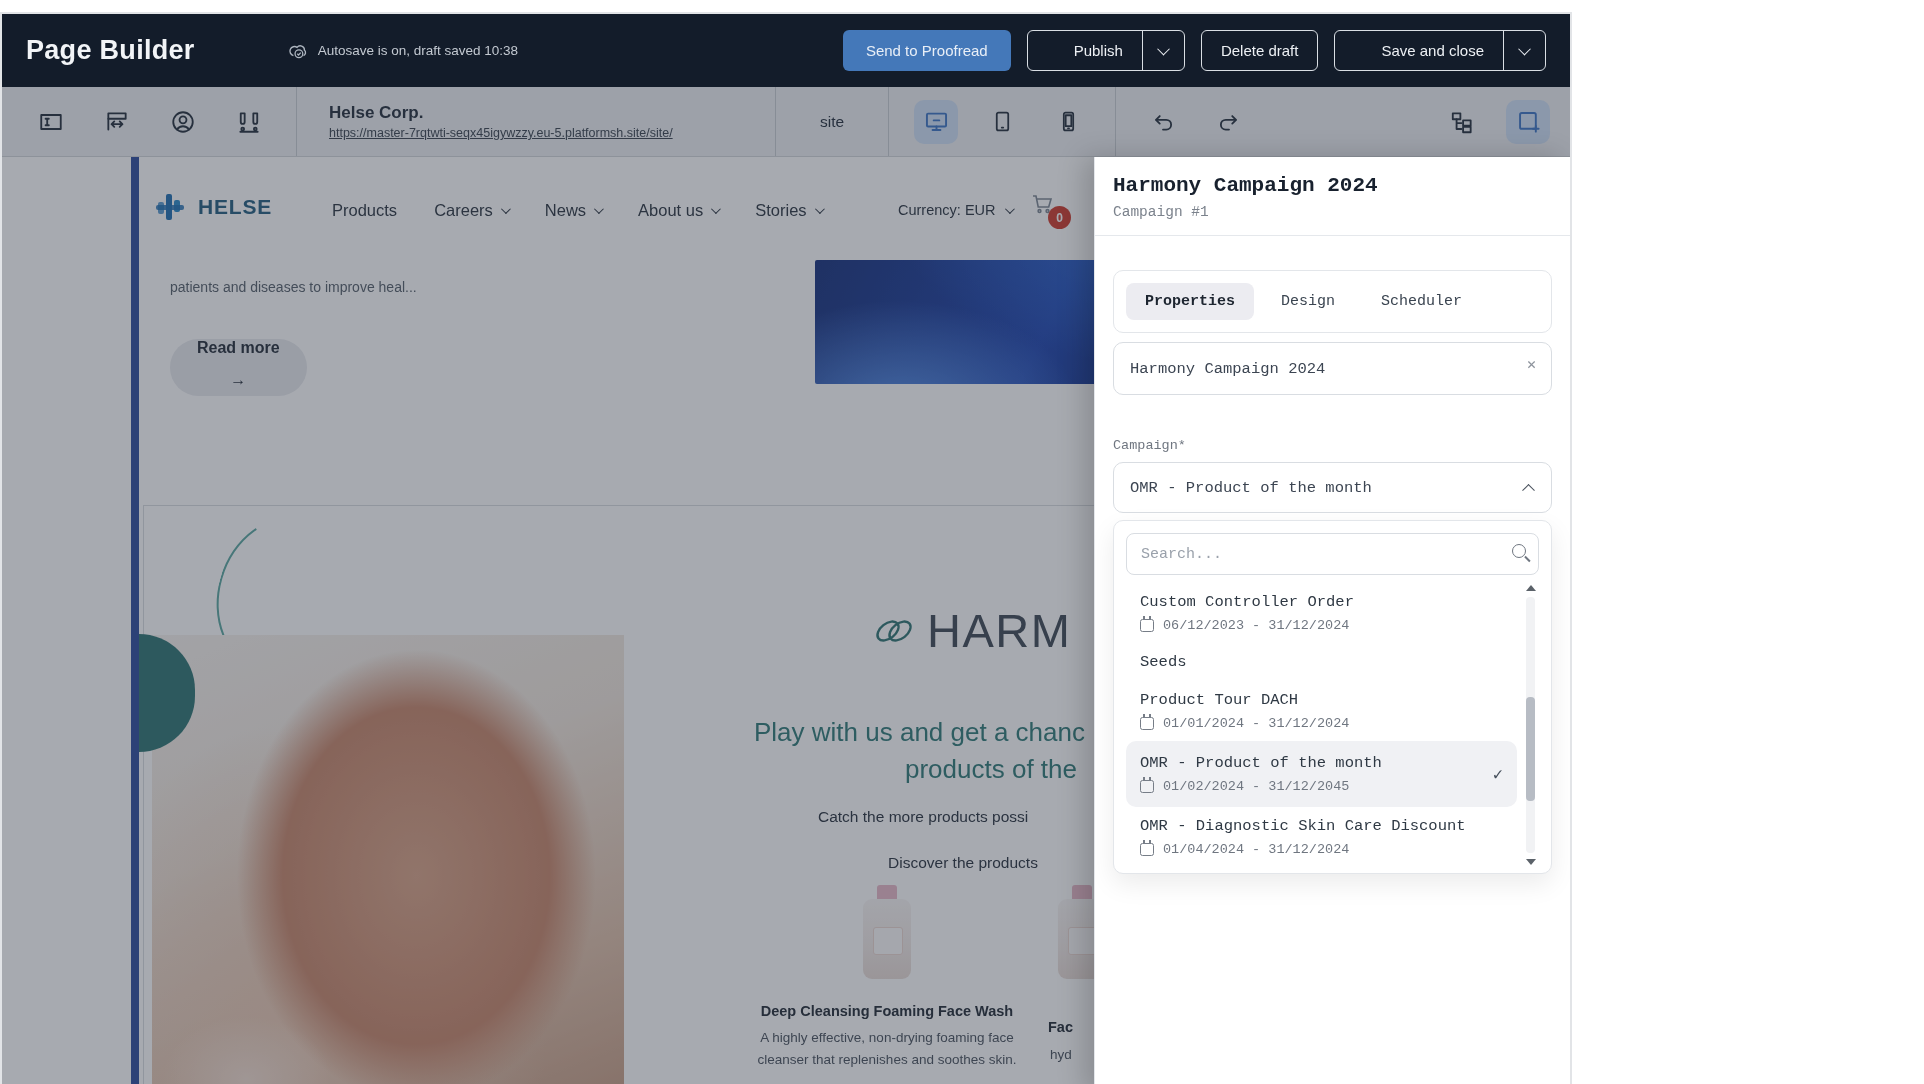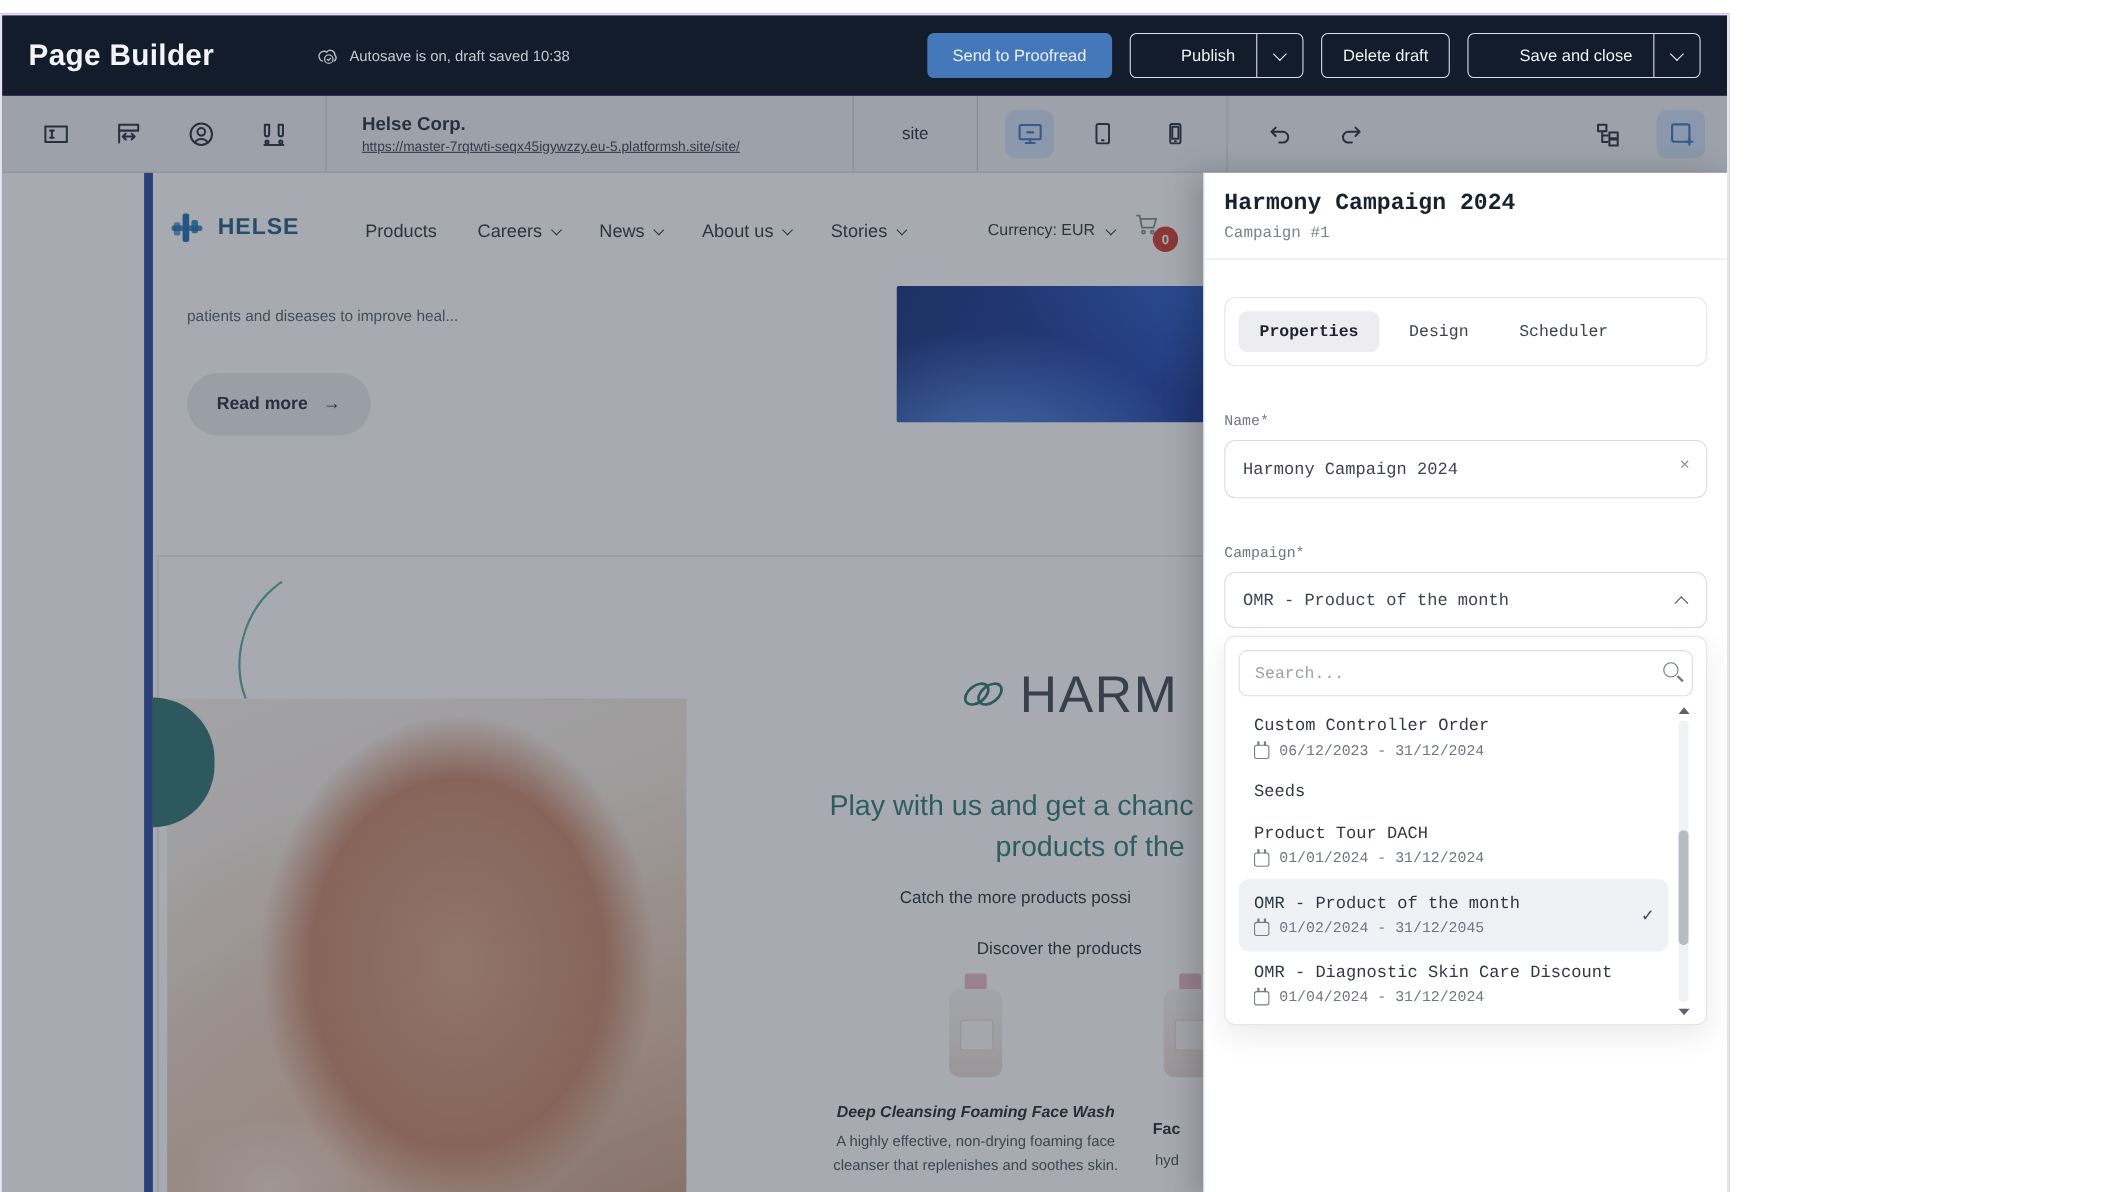--- a/index.html
+++ b/index.html
@@ -40,21 +40,21 @@
   .logo { position:absolute; left:150px; top:4px; display:flex; align-items:center; gap:10px; }
   .logo-text { font-size:21px; font-weight:bold; color:#235e80; letter-spacing:.8px; }
   .nav-items { position:absolute; left:330px; top:0; height:50px; display:flex; gap:37px; align-items:center; font-size:16.5px; color:#2b3540; }
   .nav-item { display:flex; align-items:center; gap:8px; cursor:pointer; }
   .nav-caret { width:7px; height:7px; border-right:1.6px solid #2b3540; border-bottom:1.6px solid #2b3540; transform:rotate(45deg) translateY(-2px); }
   .currency { position:absolute; left:896px; top:0; height:50px; display:flex; align-items:center; gap:9px; font-size:14.5px; color:#2b3540; }
   .cart { position:absolute; left:1028px; top:7px; }
   .cart svg { stroke:#7d8793; fill:none; stroke-width:1.6; }
   .cart-badge { position:absolute; left:18px; top:14px; width:23px; height:23px; border-radius:50%; background:#cf3a2c; color:#fff; font-size:12px; font-weight:bold; display:flex; align-items:center; justify-content:center; }
   .teaser { position:absolute; left:168px; top:122px; font-size:14px; color:#555f6a; }
-  .readmore { position:absolute; left:168px; top:182px; height:57px; padding:0 27px; background:#e8eaee; border-radius:29px; display:flex; align-items:center; gap:14px; font-size:16px; font-weight:600; color:#232c38; cursor:pointer; }
+  .readmore { position:absolute; left:168px; top:182px; height:57px; padding:0 27px; background:#e8eaee; border-radius:29px; display:flex; align-items:center; gap:14px; font-size:16px; font-weight:600; color:#232c38; cursor:pointer;flex-direction:column; }
   .hero-img { position:absolute; left:813px; top:103px; width:420px; height:124px; border-radius:2px;
     background:
       radial-gradient(300px 180px at 20% 120%, rgba(90,150,240,.9) 0%, rgba(90,150,240,0) 60%),
       radial-gradient(420px 220px at 85% -30%, #2f6bd6 0%, rgba(47,107,214,0) 65%),
       linear-gradient(115deg, #16307c 0%, #1d43ae 55%, #0e2a6e 100%); }
   .hero-section { position:absolute; left:141px; top:348px; width:1500px; height:640px; border:1px solid #d9dce1; background:#fff; }
   .teal-curve { position:absolute; left:216px; top:360px; width:124px; height:156px; border:2px solid transparent; border-left-color:#5aa7a0; border-radius:50%; transform:rotate(16deg); }
   .brand-row { position:absolute; left:864px; top:446px; display:flex; align-items:center; gap:5px; }
   .brand-text { font-size:47px; color:#3f4955; letter-spacing:1.5px; white-space:nowrap; }
   .teal-line { position:absolute; font-size:26px; color:#2f7a78; white-space:nowrap; }
@@ -63,21 +63,21 @@
     background:
       radial-gradient(120px 90px at 20% 96%, #f2ddd0 0%, rgba(242,221,208,0) 70%),
       radial-gradient(230px 290px at 56% 52%, #d9a488 0%, #c8876b 58%, rgba(200,135,107,0) 78%),
       radial-gradient(340px 420px at 32% 84%, #e9c9b4 0%, rgba(233,201,180,0) 72%),
       linear-gradient(158deg, #f7f3ef 0%, #f0e6dc 38%, #dfc0aa 74%, #c79e85 100%); }
   .half-circle { position:absolute; left:137px; top:477px; width:56px; height:118px; background:#2e7472; border-radius:0 118px 118px 0; }
   .pcard { position:absolute; text-align:center; }
   .bottle { width:48px; height:80px; margin:0 auto; background:linear-gradient(180deg,#f9f6f5 0%, #f1e9e6 60%, #e9dcd6 100%); border-radius:9px; position:relative; }
   .bottle::before { content:""; position:absolute; left:14px; top:-14px; width:20px; height:14px; background:#e8b8c8; border-radius:3px 3px 0 0; }
   .bottle::after { content:""; position:absolute; left:10px; top:28px; width:28px; height:26px; background:#fbfafa; border:1px solid #ecd7d0; border-radius:3px; }
-  .ptitle { margin-top:24px; font-size:14.5px; font-weight:bold; color:#212a35;font-style:italic; }
+  .ptitle { margin-top:24px; font-size:14.5px; font-weight:bold; color:#212a35; }
   .pdesc { margin-top:8px; font-size:13.5px; color:#49525d; line-height:1.6; }
   .frag-title { position:absolute; left:1046px; top:862px; font-size:14.5px; font-weight:bold; color:#212a35; }
   .frag-desc { position:absolute; left:1048px; top:890px; font-size:13.5px; color:#49525d; }
   .bottle2 { position:absolute; left:1056px; top:742px; }
 
   
   .overlay { position:absolute; left:0; top:73px; right:0; bottom:0; background:rgba(45,53,66,0.42); z-index:20; pointer-events:none; }
 
   
   .panel { position:absolute; left:1092px; top:143px; right:0; bottom:0; background:#fff; z-index:30; border-left:1px solid #e3e6ea; box-shadow:-10px 0 26px rgba(0,0,0,.18);font-family:Liberation Mono, monospace; }
@@ -327,21 +327,20 @@
       <div class="panel-title">Harmony Campaign 2024</div>
       <div class="panel-sub">Campaign #1</div>
     </div>
     <div class="panel-body">
       <div class="tabs-card">
         <div class="tab active">Properties</div>
         <div class="tab">Design</div>
         <div class="tab">Scheduler</div>
       </div>
 
-      <div class="field-label">Name*</div>
       <div class="input-wrap">
         <input class="text-input" type="text" value="Harmony Campaign 2024" style="">
         <span class="clear-x">✕</span>
       </div>
 
       <div class="field-label">Campaign*</div>
       <div class="select-box">
         <span>OMR - Product of the month</span>
         <span class="chev chev-up"></span>
       </div>

